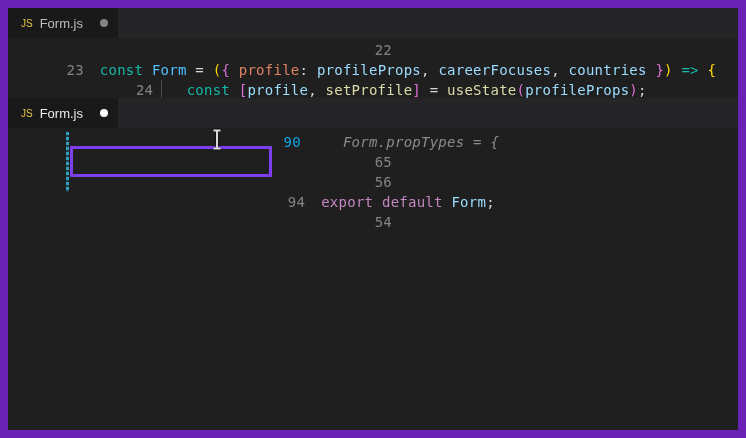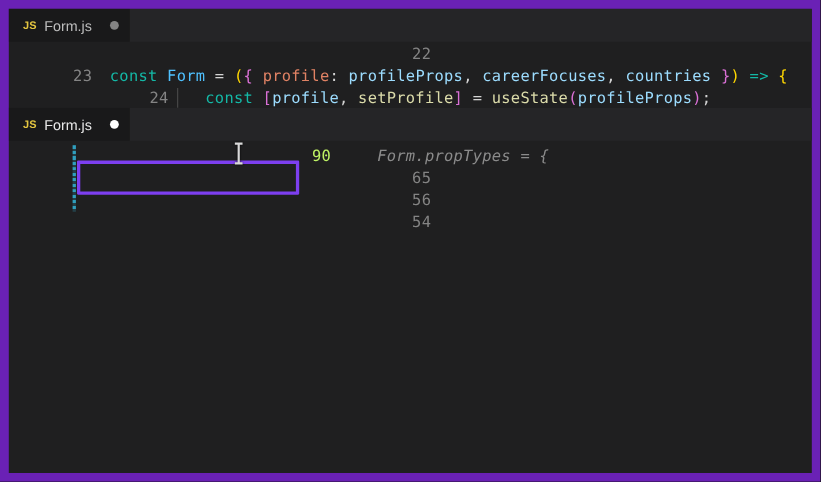--- a/index.html
+++ b/index.html
@@ -6,31 +6,31 @@
   .stage{position:relative;width:746px;height:438px;font-family:"Liberation Sans",sans-serif;overflow:hidden;}
   .frame{position:absolute;inset:0;background:var(--frame,#6a21b5);}
   .content{position:absolute;left:8px;top:8px;width:730px;height:422px;background:#1f1f20;overflow:hidden;}
 
   .editor{position:relative;overflow:hidden;}
   .editor-top{height:90px;}
   .editor-bottom{height:332px;}
 
   .tabbar{height:30px;background:#252527;display:flex;align-items:stretch;}
   .tab{width:110px;background:#19191a;display:flex;align-items:center;gap:7px;padding:0 10px 0 13px;box-sizing:border-box;}
-  .js-icon{font-size:10px;font-weight:bold;color:#e3c540;letter-spacing:0;text-align:center;}
+  .js-icon{font-size:10px;font-weight:normal;color:#e3c540;letter-spacing:0;text-align:center;}
   .tab-label{font-size:13px;color:#bdbdbd;}
   .dot{width:8px;height:8px;border-radius:50%;background:#848484;margin-left:auto;}
   .editor.focused .tab-label{color:#e9e9e9;}
   .editor.focused .dot{background:#ffffff;}
 
   .code{position:relative;font-family:"DejaVu Sans Mono",monospace;font-size:14px;letter-spacing:.25px;padding-top:2px;}
   .editor-bottom .code{padding-top:4px;}
   .row{position:relative;height:20px;line-height:20px;display:flex;white-space:pre;justify-content:center;}
   .num{width:54px;text-align:right;color:#848484;flex:none;}
-  .row.active .num{color:#bef264;}
+  .row.active .num{color:#0ea5e9;}
   .chg{position:absolute;left:58px;top:0;bottom:0;width:3px;
        background:repeating-linear-gradient(180deg,#2f9fbe 0 3px,rgba(47,159,190,.25) 3px 5px);}
   .txt{margin-left:16px;color:#d4d4d4;}
   .tok{color:#d4d4d4;}
   .kw{color:#14b8a6;} .fd{color:#4fc1ff;} .vr{color:#9cdcfe;} .fn{color:#dcdcaa;}
   .pl{color:#d4d4d4;} .b1{color:#ffd700;} .b2{color:#da70d6;} .pr{color:#e08264;}
   .ct{color:#c586c0;}
   .gh{color:#8b8b8b;font-style:italic;margin-left:26px;}
   .ig{display:inline-block;width:1px;height:20px;background:#4a4a4a;vertical-align:top;margin-left:-8px;margin-right:7px;}
 
@@ -70,18 +70,19 @@
         </div>
       </div>
       <div class="code">
         <div class="suggest-box"></div>
         <svg class="ibeam" viewBox="0 0 12 21">
           <path d="M2.5 1.5 H9.5 M6 1.5 V19.5 M2.5 19.5 H9.5" stroke="#d9d9d9" stroke-width="2" fill="none"></path>
         </svg>
           <div class="row active"><span class="num">90</span><span class="chg"></span><span class="txt"><span class="tok gh">Form.propTypes = {</span></span></div>
           <div class="row"><span class="num">65</span><span class="chg"></span><span class="txt"></span></div>
           <div class="row"><span class="num">56</span><span class="chg"></span><span class="txt"></span></div>
+          <div class="row"><span class="num">94</span><span class="txt"><span class="tok ct">export</span><span class="tok pl"> </span><span class="tok ct">default</span><span class="tok pl"> </span><span class="tok vr">Form</span><span class="tok pl">;</span></span></div>
           <div class="row"><span class="num">54</span><span class="txt"></span></div>
         </div>
     </section>
 
   </div>
 </div>
 
 </body></html>

